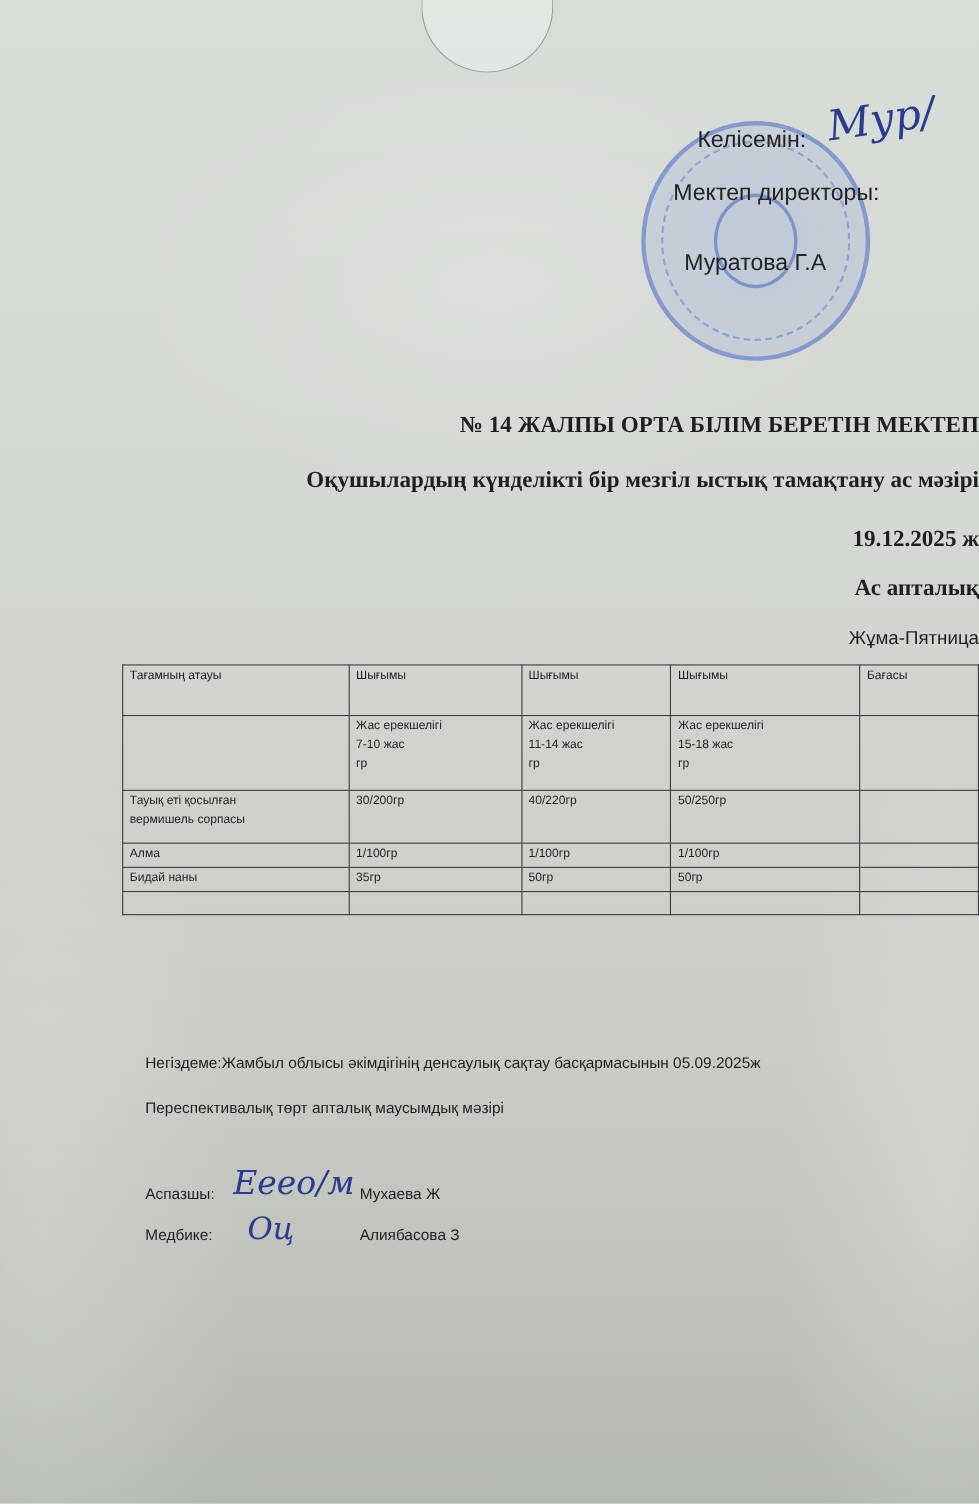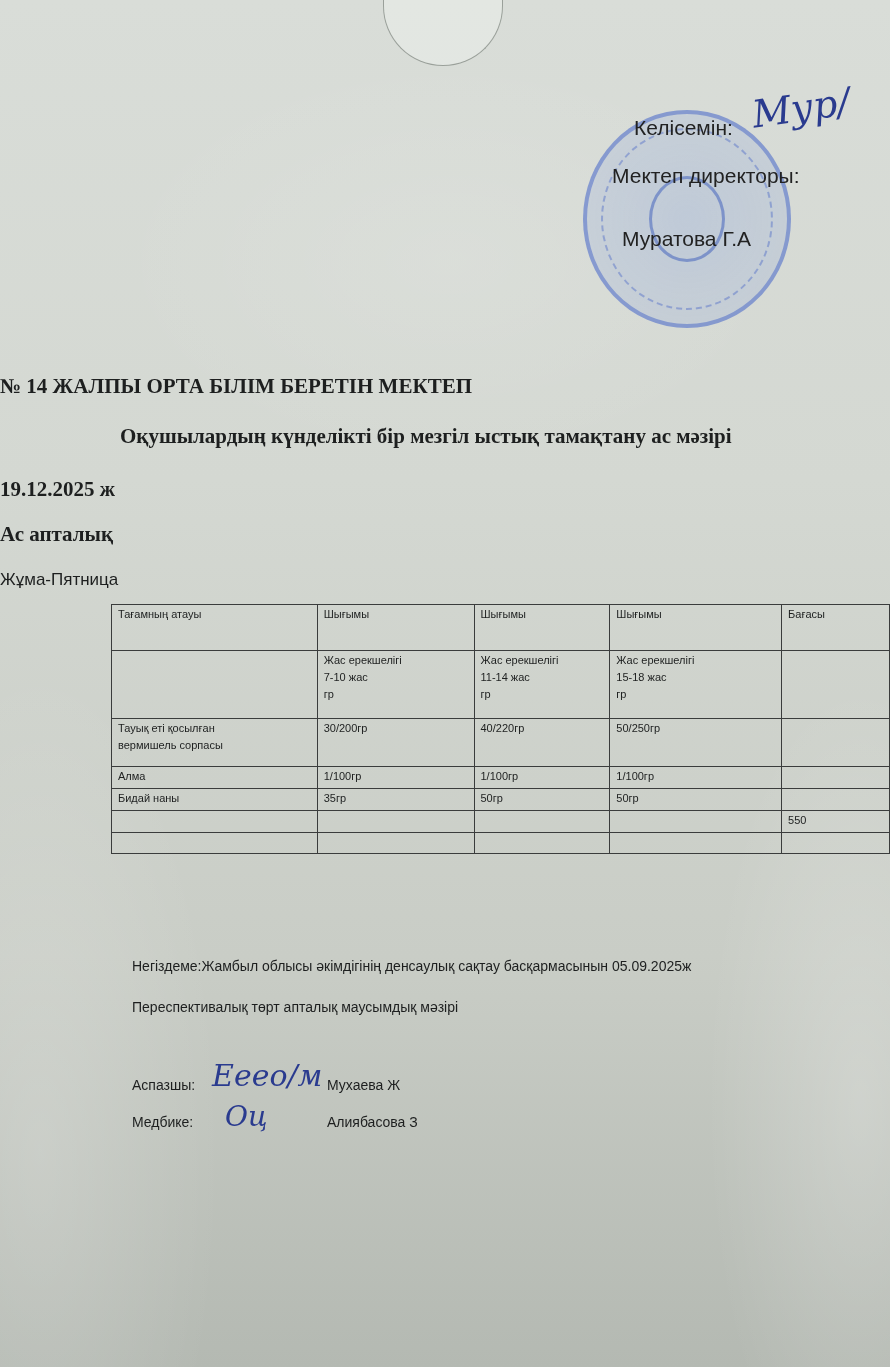--- a/index.html
+++ b/index.html
@@ -15,21 +15,21 @@
       radial-gradient(ellipse 500px 300px at 450px 260px,rgba(255,255,255,0.10),transparent 70%);}
   .punch-hole{position:absolute;left:383px;top:-20px;width:118px;height:85px;border-radius:0 0 60px 60px;
     border:1px solid #9aa09a;border-top:none;background:rgba(235,238,235,0.55);}
   .stamp{position:absolute;left:583px;top:110px;width:200px;height:210px;border-radius:50%;
     border:4px solid rgba(80,110,200,0.55);background:radial-gradient(circle,rgba(120,150,220,0.25),rgba(120,150,220,0.15));}
   .stamp::before{content:"";position:absolute;inset:14px;border-radius:50%;border:2px dashed rgba(80,110,200,0.45);}
   .stamp::after{content:"";position:absolute;left:62px;top:62px;width:70px;height:80px;border-radius:50%;
     border:3px solid rgba(70,100,190,0.55);}
   .appr-line{position:absolute;font-size:21px;color:#222;}
   .sig{position:absolute;font-family:"DejaVu Serif",serif;font-style:italic;color:#2a3b8f;}
-  .center{position:absolute;left:0;width:890px;text-align:left;}
+  .center{position:absolute;left:0;width:890px;text-align:right;}
   .title{font-family:"Liberation Serif",serif;font-weight:bold;font-size:21px;}
   .sub{font-size:17px;}
   table{position:absolute;left:111px;top:604px;border-collapse:collapse;font-size:11px;}
   td{border:1.5px solid #3a3c3c;vertical-align:top;padding:1px 6px;line-height:17px;}
   .foot{position:absolute;left:132px;font-size:14px;}
 </style>
 </head>
 <body>
 
 <div class="sheen"></div>
@@ -92,27 +92,20 @@
     <td>1/100гр</td>
     <td></td>
   </tr>
   <tr style="height:22px;">
     <td>Бидай наны</td>
     <td>35гр</td>
     <td>50гр</td>
     <td>50гр</td>
     <td></td>
   </tr>
-  <tr style="height:22px;">
-    <td></td>
-    <td></td>
-    <td></td>
-    <td></td>
-    <td>550</td>
-  </tr>
   <tr style="height:21px;">
     <td></td>
     <td></td>
     <td></td>
     <td></td>
     <td></td>
   </tr>
 </tbody>
   </table>
 

